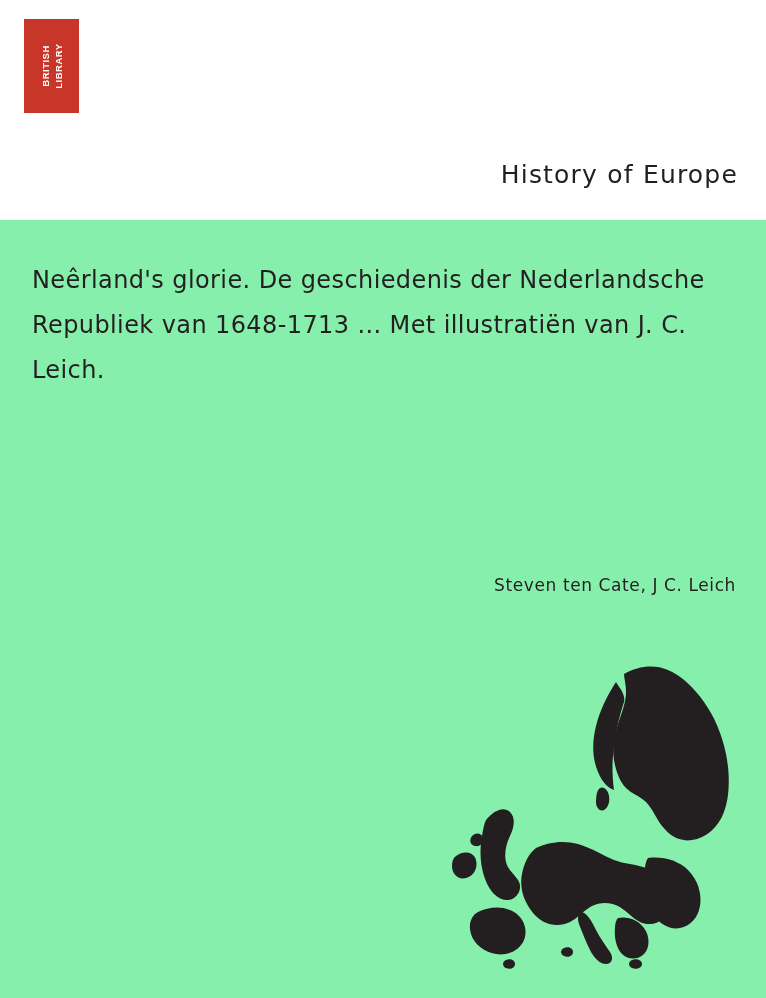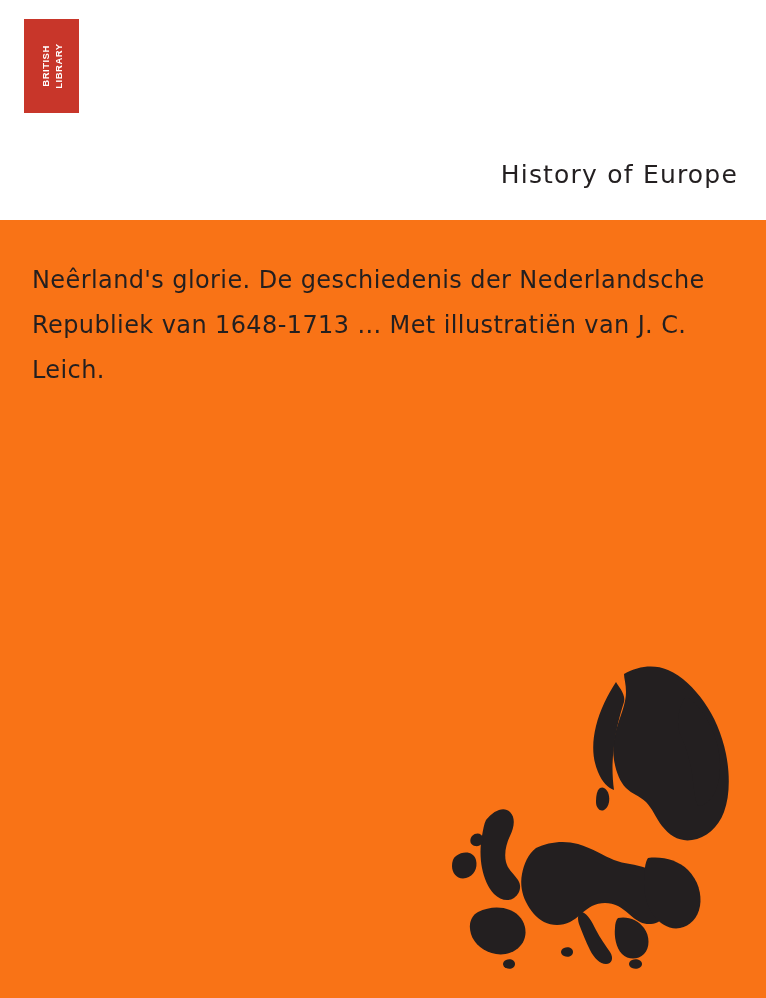--- a/index.html
+++ b/index.html
@@ -12,21 +12,21 @@
     background: #fbd9d9;
     font-family: "DejaVu Sans", sans-serif;
     overflow: hidden;
     position: relative;
   }
 
   
   .page {
     position: absolute;
     inset: 0;
-    background: #f97316;
+    background: #86efac;
   }
 
   
   .top-band {
     position: absolute;
     left: 0;
     top: 0;
     width: 766px;
     height: 131px;
     background: #ffffff;
@@ -129,20 +129,21 @@
     <span class="bl-text">BRITISH
 LIBRARY</span>
   </div>
 
   <div class="subject-band"></div>
 
   <div class="subject-text">History of Europe</div>
 
   <div class="title">Neêrland's glorie. De geschiedenis der Nederlandsche Republiek van 1648-1713 ... Met illustratiën van J. C. Leich.</div>
 
+  <div class="authors">Steven ten Cate, J C. Leich</div>
 
   <div class="map-wrap">
     <svg viewBox="0 0 350 320" xmlns="http://www.w3.org/2000/svg" aria-hidden="true">
       <g fill="#231f20">
 
         <path d="M238 14 C252 6 268 4 282 10 C296 16 308 28 318 42 C328 56 336 74 340 94
                  C344 114 344 136 338 152 C332 168 320 178 306 180 C294 182 284 176 276 166
                  C270 158 266 148 260 142 C254 136 246 134 240 128 C234 122 230 112 228 100
                  C226 88 228 76 232 64 C236 52 240 42 240 32 C240 24 238 18 238 14 Z"></path>
 

